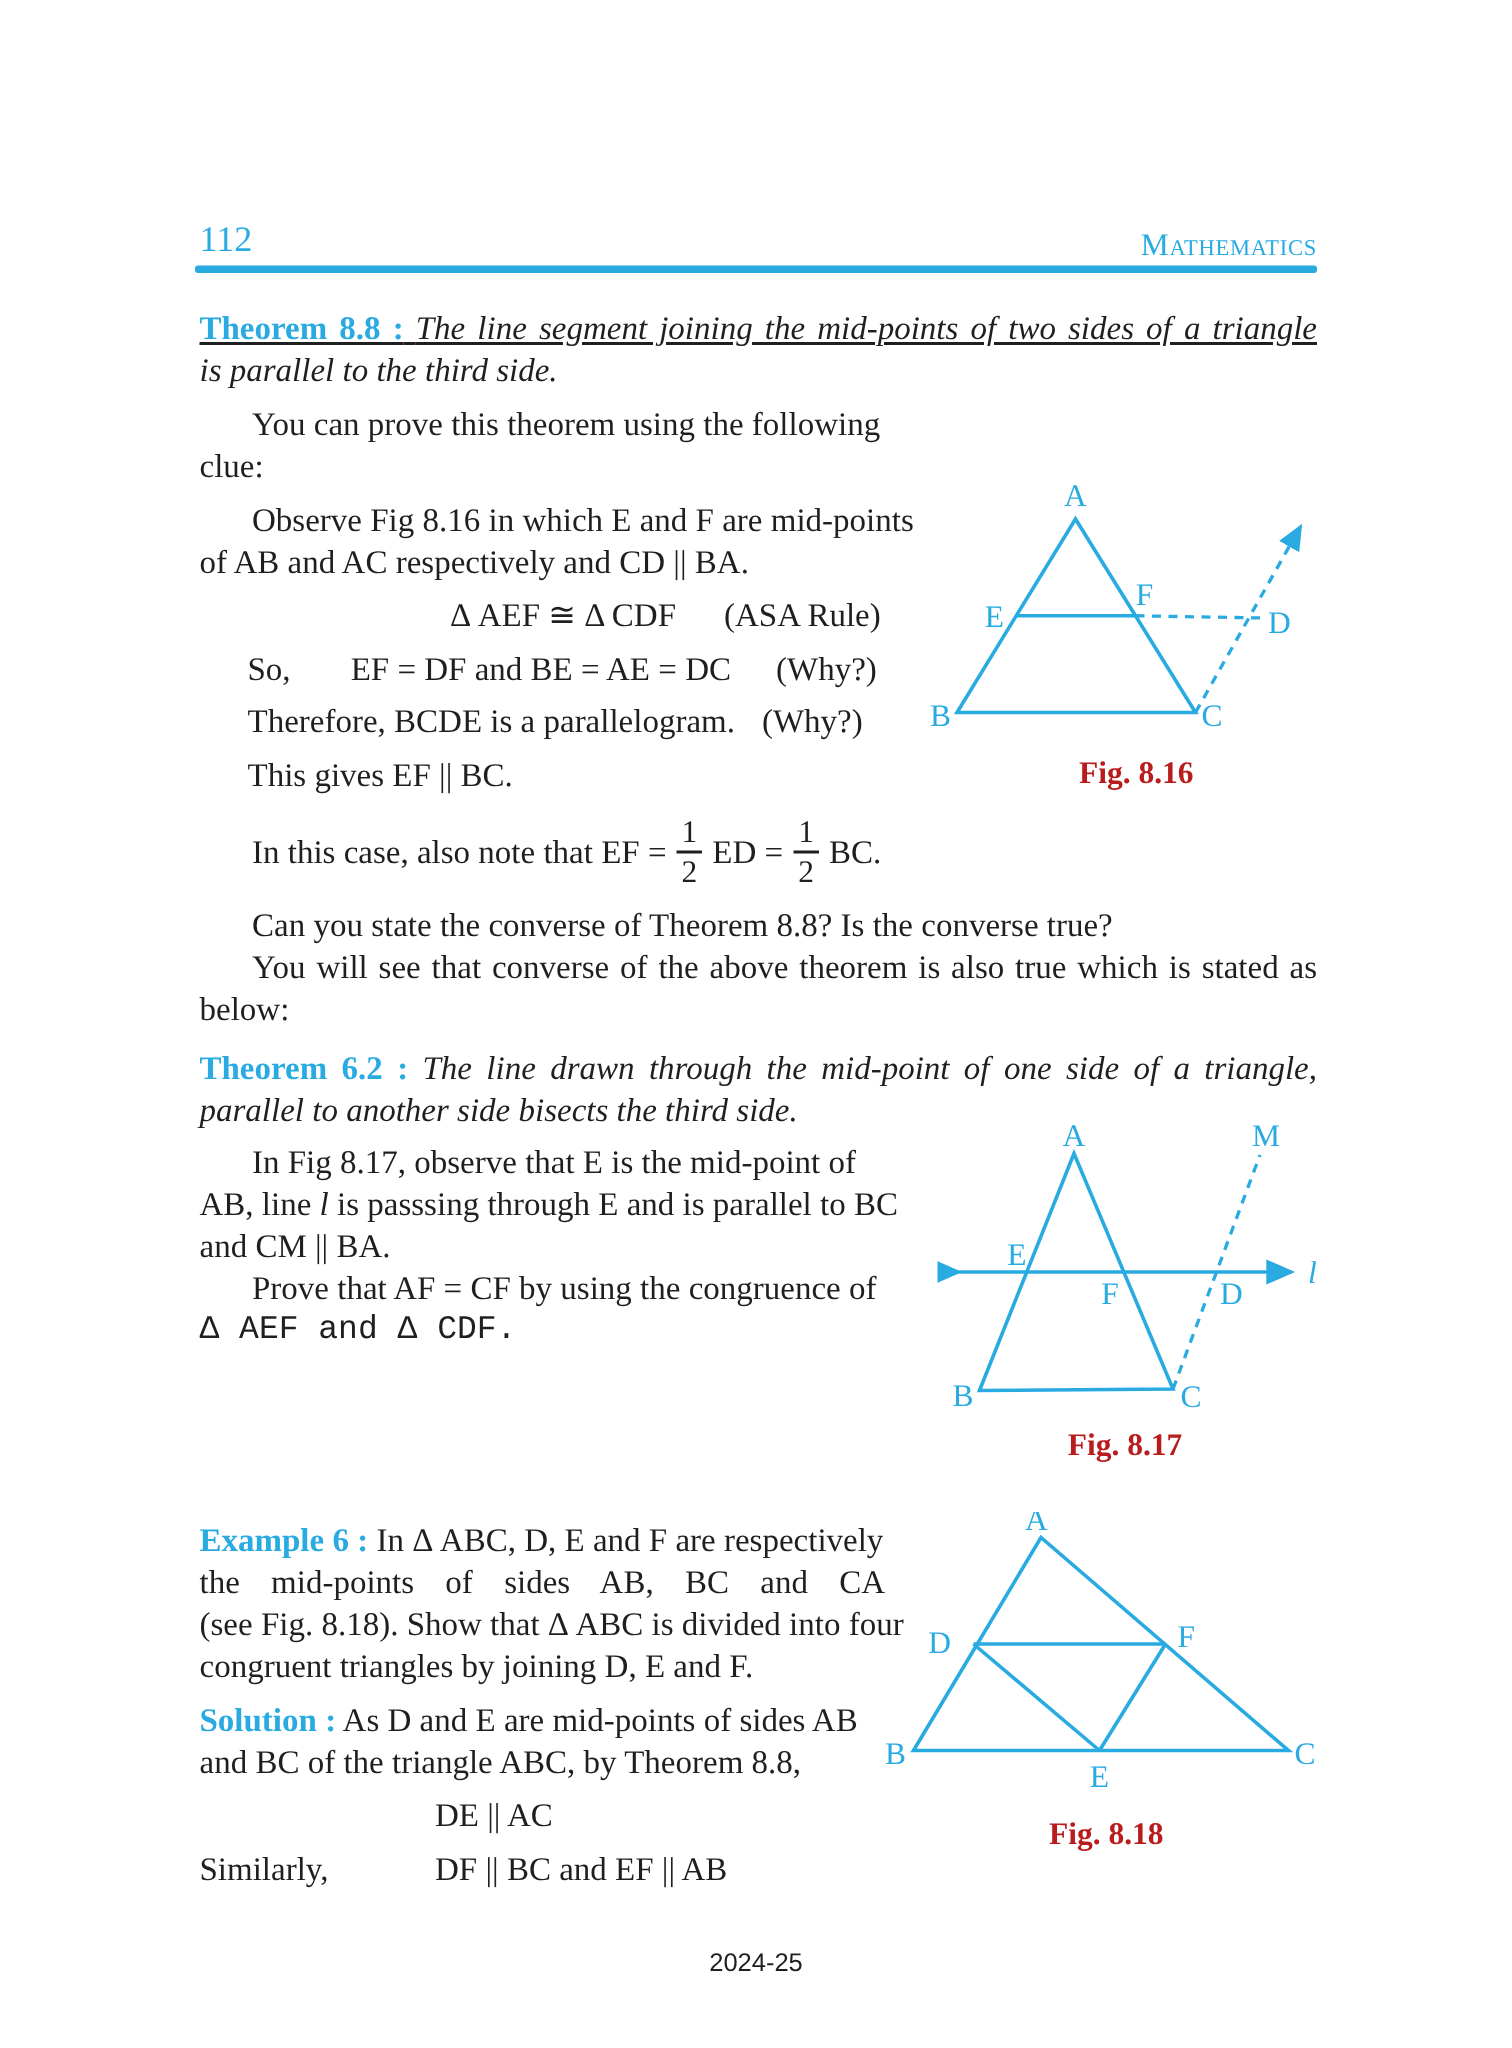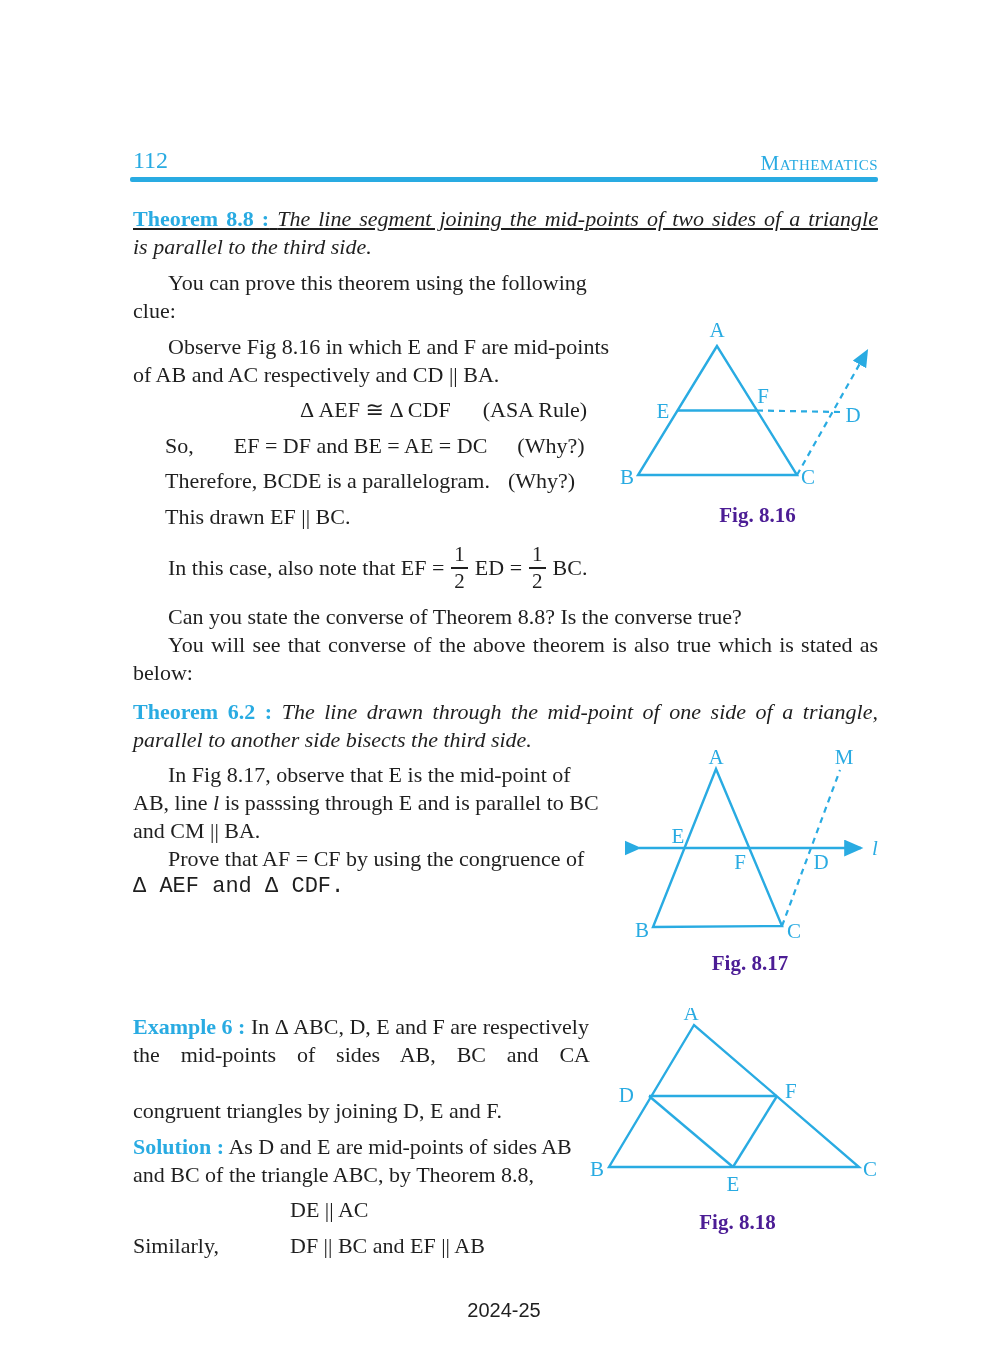--- a/index.html
+++ b/index.html
@@ -12,25 +12,25 @@
   .blue { color:#29abe2; }
   .bold { font-weight:bold;text-align:right; }
   .it { font-style:italic; }
   .hdr-num { position:absolute; left:133px; top:134px; font-size:24px; color:#29abe2; }
   .hdr-title { position:absolute; right:130px; top:138px; font-size:21px; color:#29abe2;
                font-variant:small-caps; letter-spacing:0.5px; }
   .rule { position:absolute; left:130px; top:164px; width:748px; height:5px; background:#29abe2; border-radius:2px; }
   .frac { display:inline-block; vertical-align:middle; text-align:center; margin:0 7px; font-size:21px; }
   .frac .num { display:block; border-bottom:2px solid #1f1f1f; padding:0 3px 2px; line-height:1.0; }
   .frac .den { display:block; padding-top:2px; line-height:1.0; }
-  .fig-caption { position:absolute; text-align:center; font-size:21px; font-weight:bold; color:#4c1d95; }
+  .fig-caption { position:absolute; text-align:center; font-size:21px; font-weight:bold; color:#b91c1c; }
   .fig { position:absolute; }
   .fig text { font-family:"Liberation Serif", serif; font-size:21px; fill:#29abe2; }
   .footer { position:absolute; left:0; top:1286px; width:1008px; text-align:center;
-            font-family:"Liberation Sans", sans-serif; font-size:20px; color:#1f1f1f; }
+            font-family:"Liberation Sans", sans-serif; font-size:17px; color:#1f1f1f; }
 </style>
 </head>
 <body>
 
 <div class="page">
 
   <div class="hdr-num">112</div>
   <div class="hdr-title">Mathematics</div>
   <div class="rule"></div>
 
@@ -51,21 +51,21 @@
   </div>
 
   <div class="ln" style="left:165px; top:419px;">
     <span>So,</span><span style="margin-left:40px;">EF = DF and BE = AE = DC</span><span style="margin-left:30px;">(Why?)</span>
   </div>
 
   <div class="ln" style="left:165px; top:454px;">
     <span>Therefore, BCDE is a parallelogram.</span><span style="margin-left:18px;">(Why?)</span>
   </div>
 
-  <div class="ln" style="left:165px; top:490px;">This drawn EF || BC.</div>
+  <div class="ln" style="left:165px; top:490px;">This gives EF || BC.</div>
 
   <div class="ln" style="left:168px; top:527px; height:56px; display:flex; align-items:center;">
     <span>In this case, also note that EF =</span>
     <span class="frac">
       <span class="num">1</span>
       <span class="den">2</span>
     </span>
     <span>ED =</span>
     <span class="frac">
       <span class="num">1</span>
@@ -90,20 +90,21 @@
   </div>
   <div class="ln" style="left:133px; top:804px;">and CM || BA.</div>
   <div class="ln" style="left:168px; top:832px;">Prove that AF = CF by using the congruence of</div>
   <div class="ln" style="left:133px; top:860px;font-family:Liberation Mono, monospace;">Δ AEF and Δ CDF.</div>
 
   <div class="ln" style="left:133px; top:1000px;">
     <span class="blue bold">Example 6 :</span>
     <span>In Δ ABC, D, E and F are respectively</span>
   </div>
   <div class="ln just" style="left:133px; top:1028px; width:457px;">the mid-points of sides AB, BC and CA</div>
+  <div class="ln" style="left:133px; top:1056px;">(see Fig. 8.18). Show that Δ ABC is divided into four</div>
   <div class="ln" style="left:133px; top:1120px;">
     <span class="blue bold">Solution :</span>
     <span>As D and E are mid-points of sides AB</span>
   </div>
 
   <div class="ln" style="left:133px; top:1084px;">congruent triangles by joining D, E and F.</div>
   <div class="ln" style="left:133px; top:1148px;">and BC of the triangle ABC, by Theorem 8.8,</div>
   <div class="ln" style="left:290px; top:1183px;">DE || AC</div>
   <div class="ln" style="left:133px; top:1219px;">Similarly,</div>
   <div class="ln" style="left:290px; top:1219px;text-align:right;">DF || BC and EF || AB</div>

